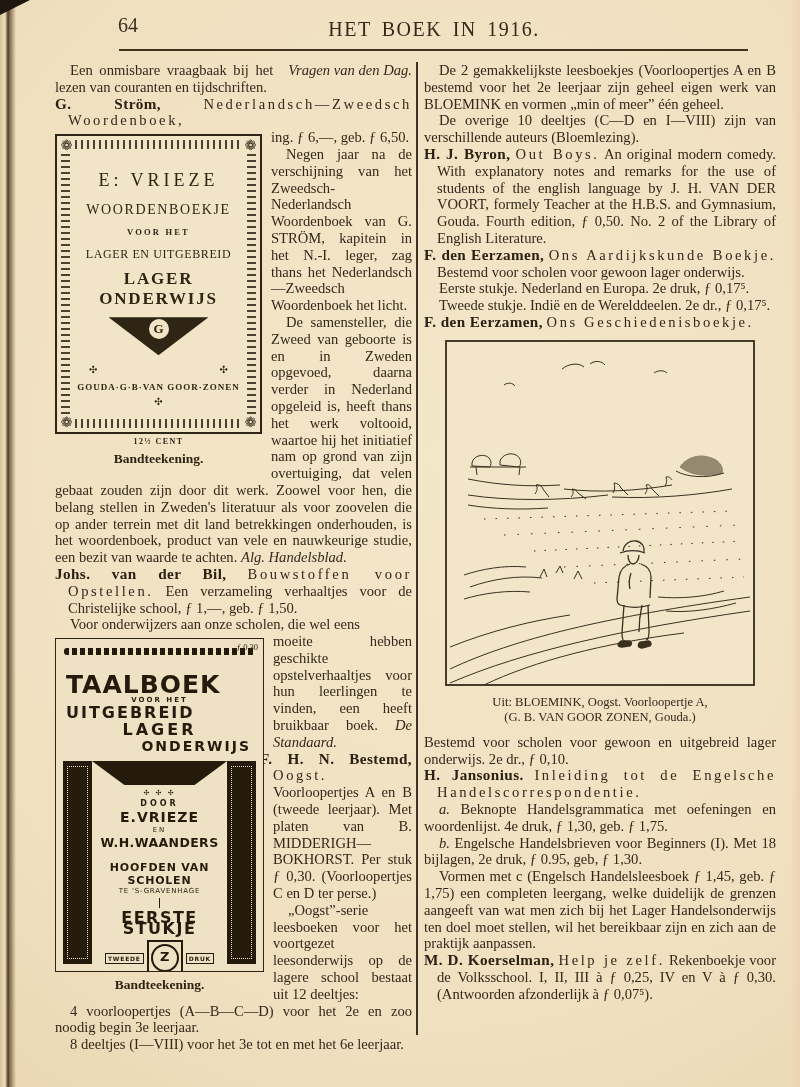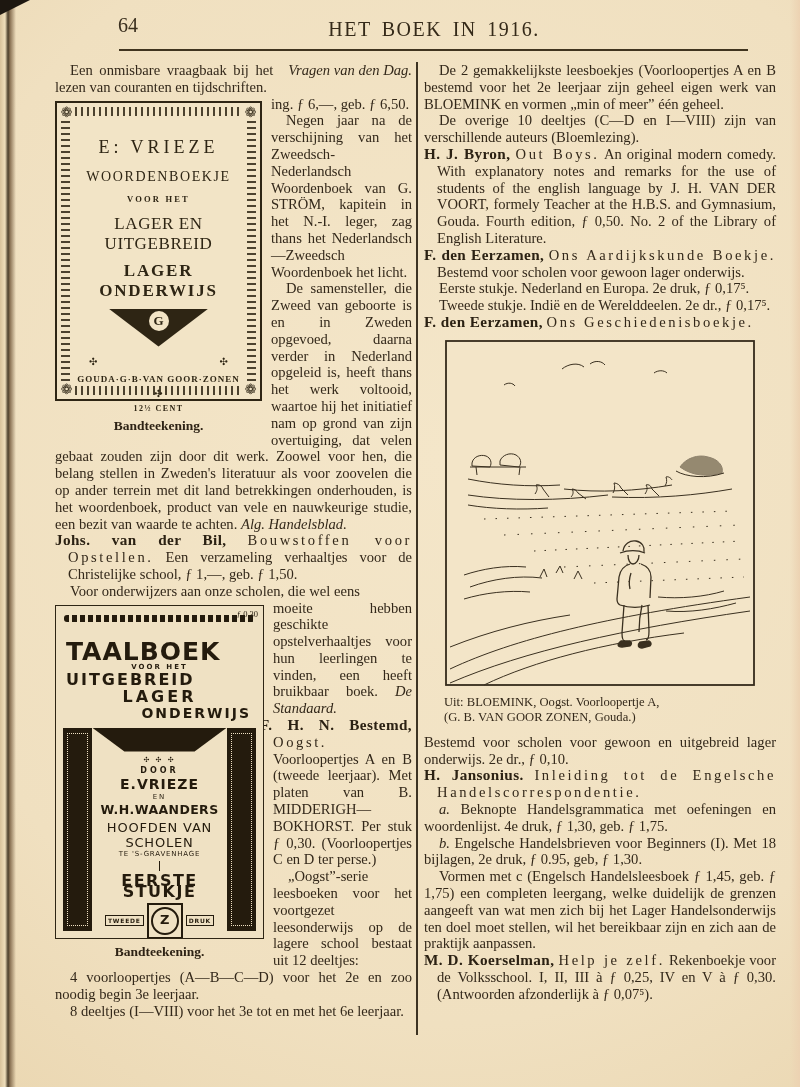--- a/index.html
+++ b/index.html
@@ -48,21 +48,21 @@
   .band.b{bottom:4px;left:18px;right:18px;height:9px;background:repeating-linear-gradient(90deg,#2e2514 0 2px,transparent 2px 6px);}
   .band.l{left:4px;top:18px;bottom:18px;width:9px;background:repeating-linear-gradient(0deg,#2e2514 0 2px,transparent 2px 6px);}
   .band.r{right:4px;top:18px;bottom:18px;width:9px;background:repeating-linear-gradient(0deg,#2e2514 0 2px,transparent 2px 6px);}
   .cnr{position:absolute;width:19px;height:19px;font-size:14px;line-height:19px;text-align:center;color:#2e2514;}
   .cnr::before{content:"❁";}
   .cnr.tl{top:0;left:0;} .cnr.tr{top:0;right:0;} .cnr.bl{bottom:0;left:0;} .cnr.br{bottom:0;right:0;}
   .c1-in{position:absolute;inset:14px 16px;text-align:center;color:#2e2514;}
   .c1-t1{font-size:18px;letter-spacing:4px;margin-top:20px;}
   .c1-t2{font-size:14px;letter-spacing:1.6px;margin-top:11px;}
   .c1-t3{font-size:8.5px;letter-spacing:2.2px;margin-top:9px;font-weight:bold;}
-  .c1-t4{font-size:17px;letter-spacing:.6px;margin-top:10px;}
+  .c1-t4{font-size:12px;letter-spacing:.6px;margin-top:10px;}
   .c1-t5{font-size:17px;letter-spacing:1.8px;margin-top:7px;font-weight:bold;}
   .c1-tri{width:100px;height:38px;margin:8px auto 0;background:#2e2514;clip-path:polygon(0 0,100% 0,50% 100%);position:relative;}
   .c1-tri .mono{position:absolute;top:2px;left:50%;transform:translateX(-50%);width:20px;height:20px;border-radius:50%;
     background:#f2e4c6;color:#2e2514;font-size:13px;line-height:20px;font-weight:bold;}
   .c1-orrow{display:flex;justify-content:space-between;padding:0 16px;margin-top:9px;font-size:10px;}
   .c1-orrow span::before{content:"✣";}
   .c1-pub{font-size:9px;letter-spacing:1px;margin-top:7px;font-weight:bold;white-space:nowrap;}
   .c1-or2{font-size:10px;margin-top:4px;}
   .c1-or2::before{content:"✣";}
   .c1-price{text-align:center;font-size:8px;letter-spacing:1.5px;margin-top:3px;font-weight:bold;color:#2e2514;}
@@ -83,35 +83,35 @@
   .c2-curt::after{content:"";position:absolute;inset:5px 4px;border:1px dotted #efe1c3;}
   .c2-drape{position:absolute;top:122px;left:36px;right:36px;height:24px;background:#241b0d;
     clip-path:polygon(0 0,100% 0,76% 100%,24% 100%);}
   .c2-mid{position:absolute;top:150px;left:38px;right:38px;text-align:center;}
   .c2-orn{font-size:7px;letter-spacing:2px;display:block;color:#241b0d;}
   .c2-orn::before{content:"✣ ✣ ✣";}
   .c2-door{font-size:8px;letter-spacing:3px;font-weight:bold;margin-top:2px;}
   .c2-a1{font-size:14px;font-weight:bold;letter-spacing:1px;margin-top:1px;}
   .c2-en{font-size:7px;letter-spacing:2px;margin-top:1px;}
   .c2-a2{font-size:12.5px;font-weight:bold;letter-spacing:.4px;margin-top:1px;}
-  .c2-s1{font-size:13px;letter-spacing:.8px;margin-top:3px;font-weight:normal;}
+  .c2-s1{font-size:11px;letter-spacing:.8px;margin-top:11px;font-weight:bold;}
   .c2-s2{font-size:7px;letter-spacing:.8px;font-weight:normal;}
   .c2-bar{width:1px;height:10px;background:#241b0d;margin:3px auto 0;}
   .c2-part{font-size:16px;font-weight:bold;letter-spacing:1.5px;margin-top:4px;line-height:11px;}
   .c2-monorow{display:flex;align-items:center;justify-content:center;gap:3px;margin-top:6px;}
   .c2-ed{font-size:6px;border:1px solid #241b0d;padding:1px 2px;letter-spacing:.8px;font-weight:bold;}
   .c2-mono{width:32px;height:32px;border:2px solid #241b0d;display:flex;align-items:center;justify-content:center;flex:none;}
   .c2-mono i{width:24px;height:24px;border:2px solid #241b0d;border-radius:50%;font-style:normal;
     font-weight:bold;font-size:13px;line-height:22px;text-align:center;display:block;}
   .c2-mono i::before{content:"Z";}
   .c2-pub{font-size:8.5px;font-weight:bold;letter-spacing:1px;margin-top:5px;}
   .c2-pub2{font-size:8.5px;font-weight:bold;letter-spacing:.3px;white-space:nowrap;}
 
   
-  .illu{margin:8px auto 0;width:312px;}
+  .illu{margin:8px auto 0;width:312px;text-align:center;}
   .illu svg{display:block;}
   .illu figcaption{font-size:12.6px;line-height:15.5px;margin-top:8px;color:#33281a;}
   .mt8{margin-top:8px;}
   .clear{clear:both;}
 </style>
 </head>
 <body>
 
 <div class="sheet">
   <div class="edge-left"></div>
@@ -121,20 +121,21 @@
   <div class="pagenum">64</div>
   <div class="ptitle">HET BOEK IN 1916.</div>
   <div class="hrule"></div>
 
   <div class="columns">
 
     <div class="col-left">
 
       <p class="body ind"><span class="fr">Vragen van den Dag.</span><span>Een onmisbare vraagbaak bij het lezen van couranten en tijdschriften.</span></p>
 
+      <p class="body entry"><span class="author">G. Ström,</span> <span class="sp">Nederlandsch—Zweedsch Woordenboek,</span></p>
 
       <figure class="fig">
         <div class="c1">
           <span class="band t"></span>
           <span class="band b"></span>
           <span class="band l"></span>
           <span class="band r"></span>
           <span class="cnr tl"></span>
           <span class="cnr tr"></span>
           <span class="cnr bl"></span>

